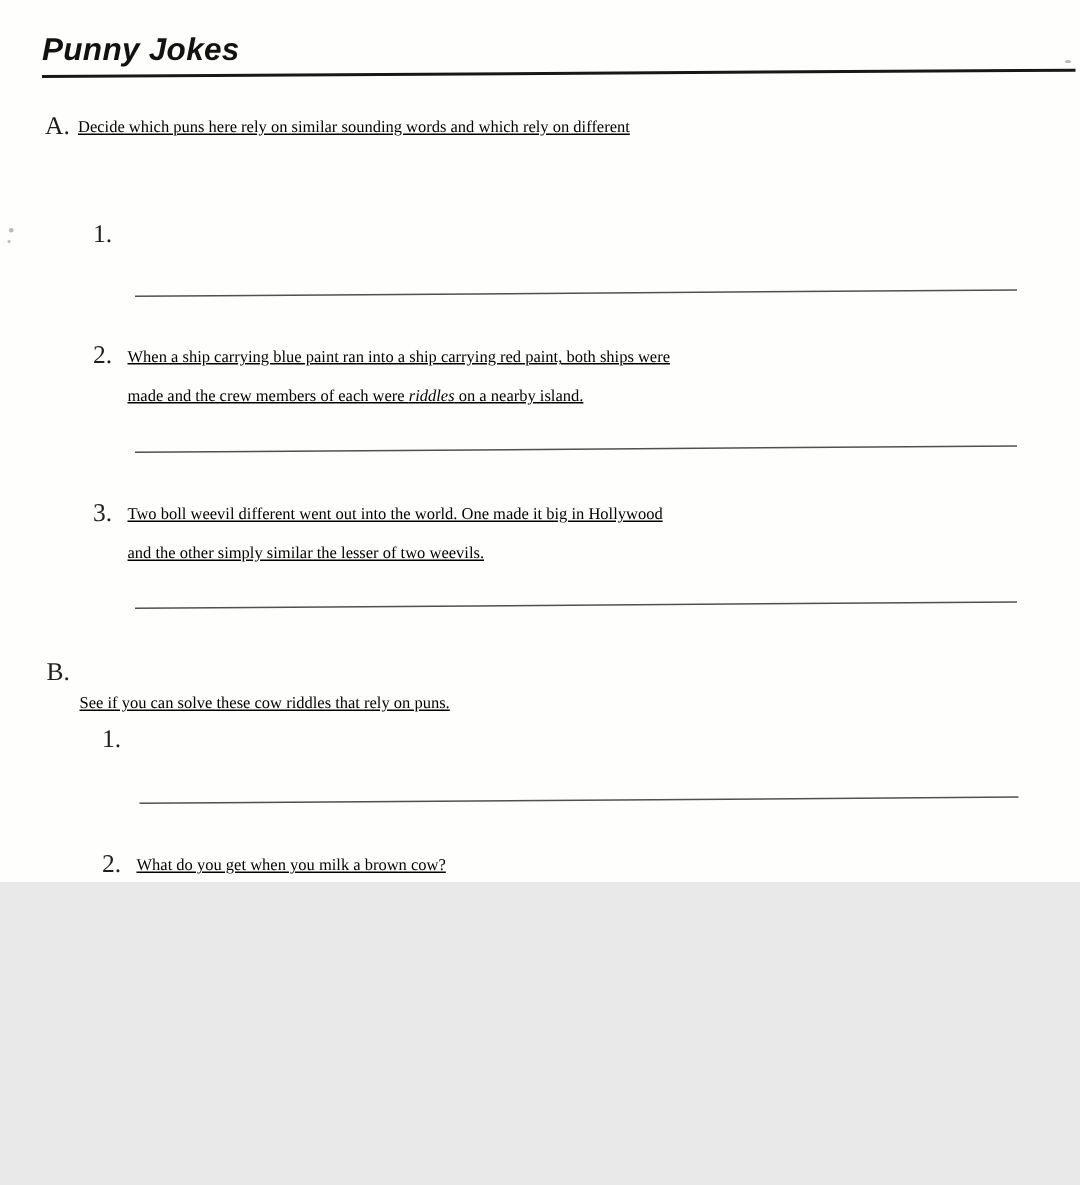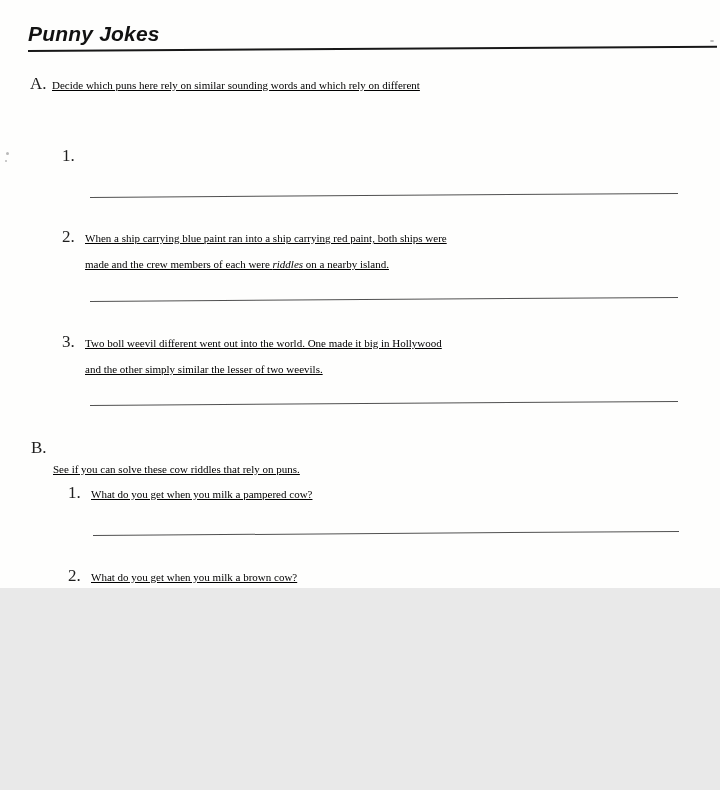--- a/index.html
+++ b/index.html
@@ -53,21 +53,20 @@
 
   <div class="abs num" style="left:62px;top:332px;">3.</div>
   <div class="abs body-txt" style="left:85px;top:332px;">Two boll weevil different went out into the world. One made it big in Hollywood</div>
   <div class="abs body-txt" style="left:85px;top:358px;">and the other simply similar the lesser of two weevils.</div>
   <div class="abs blank" style="left:90px;top:405px;width:588px;"></div>
 
   <div class="abs sec-label" style="left:31px;top:438px;">B.</div>
   <div class="abs body-txt" style="left:53px;top:438px;margin-top:20px;">See if you can solve these cow riddles that rely on puns.</div>
 
   <div class="abs num" style="left:68px;top:483px;">1.</div>
-  <div class="abs body-txt" style="left:91px;top:483px;">What do you get when you milk a pampered cow?</div>
   <div class="abs blank" style="left:93px;top:535px;width:586px;"></div>
 
   <div class="abs num" style="left:68px;top:566px;">2.</div>
   <div class="abs body-txt" style="left:91px;top:566px;">What do you get when you milk a brown cow?</div>
   <div class="abs blank" style="left:93px;top:617px;width:586px;"></div>
 
   <div class="abs num" style="left:68px;top:648px;">3.</div>
   <div class="abs blank" style="left:93px;top:698px;width:586px;"></div>
 
   <div class="abs num" style="left:68px;top:733px;">4.</div>

